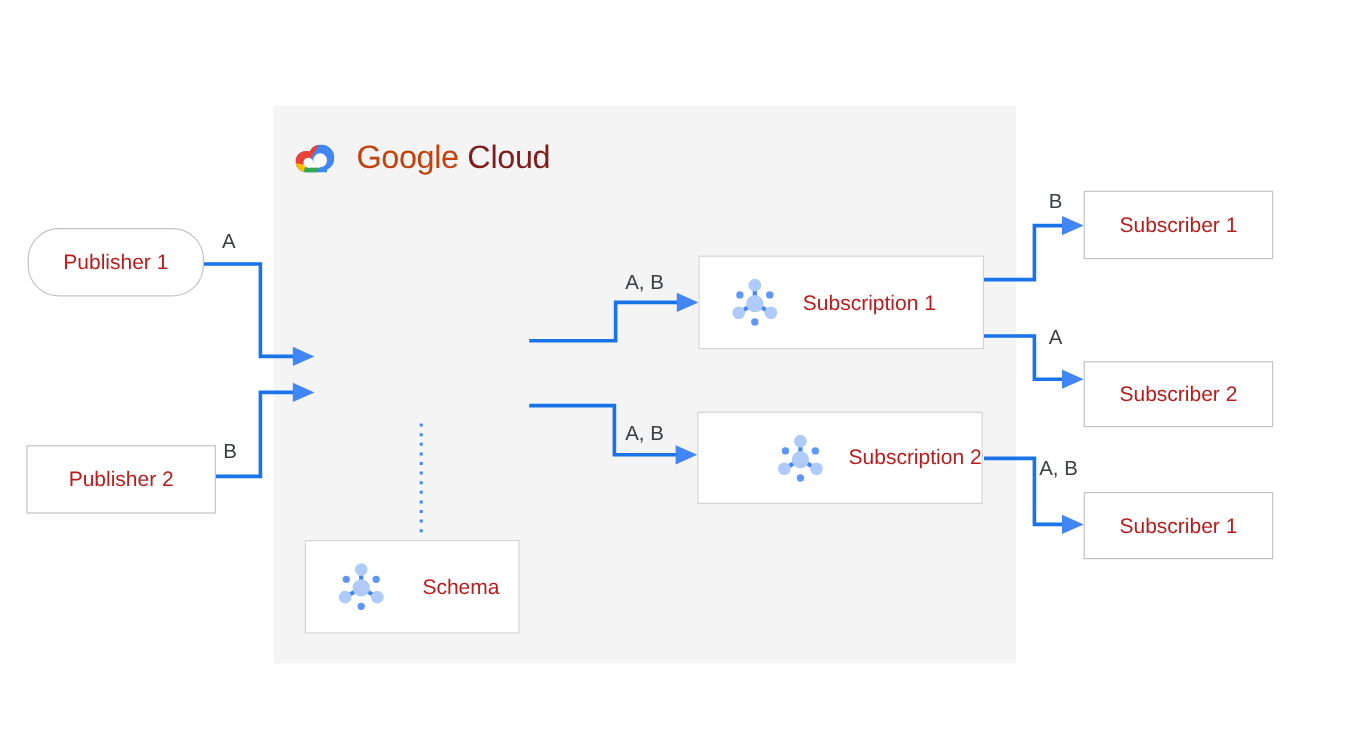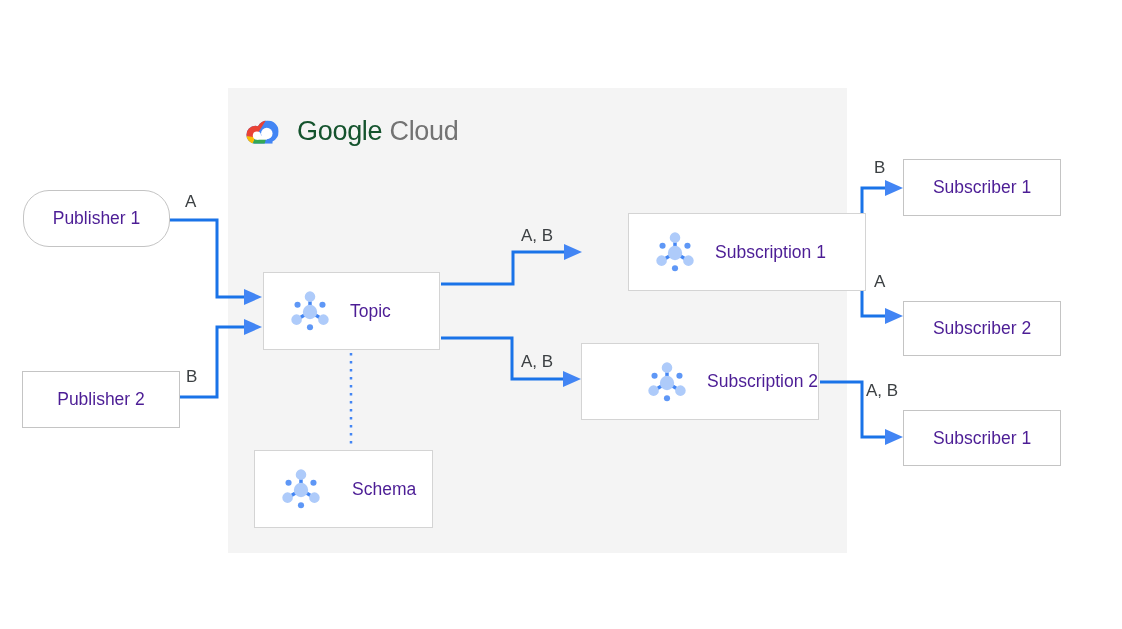--- a/index.html
+++ b/index.html
@@ -3,47 +3,47 @@
 <meta charset="utf-8">
 <style>
   html,body{margin:0;padding:0;background:#ffffff;}
   body{width:1122px;height:629px;position:relative;overflow:hidden;
        font-family:"Liberation Sans", sans-serif;}
   .stage{position:absolute;left:0;top:0;width:1122px;height:629px;}
   .panel{position:absolute;left:228px;top:88px;width:619px;height:465px;background:#f4f4f4;}
   .edges{position:absolute;left:0;top:0;pointer-events:none;}
   .node{position:absolute;background:#ffffff;border:1px solid #c4c4c4;
         display:flex;align-items:center;justify-content:center;
-        color:#4c1d95;font-size:17.5px;box-sizing:border-box;}
+        color:#b91c1c;font-size:17.5px;box-sizing:border-box;}
   .node.icon-node{justify-content:flex-start;padding-left:23px;gap:17px;border-color:#d4d4d4;}
   .node .ico{flex:0 0 auto;display:block;}
   .edge-label{position:absolute;color:#3c4043;font-size:17px;white-space:nowrap;}
   
   #n-pub1{left:23px;top:190px;width:147px;height:57px;border-radius:26px;}
   #n-pub2{left:22px;top:371px;width:158px;height:57px;}
   #n-topic{left:263px;top:272px;width:177px;height:78px;}
   #n-schema{left:254px;top:450px;width:179px;height:78px;gap:28px;}
-  #n-sub1{left:582px;top:213px;width:238px;height:78px;margin-left:46px;}
+  #n-sub1{left:582px;top:213px;width:238px;height:78px;}
   #n-sub2{left:581px;top:343px;width:238px;height:77px;justify-content:flex-end;}
   #n-subr1{left:903px;top:159px;width:158px;height:57px;}
   #n-subr2{left:903px;top:288px;width:158px;height:55px;margin-top:13px;}
   #n-subr3{left:903px;top:410px;width:158px;height:56px;}
   
   #el-pub1{left:185px;top:192px;}
   #el-pub2{left:186px;top:367px;}
   #el-tsub1{left:521px;top:226px;}
   #el-tsub2{left:521px;top:352px;}
   #el-s1r1{left:874px;top:158px;}
   #el-s1r2{left:874px;top:272px;}
   #el-s2r3{left:866px;top:381px;}
   
   .logo{position:absolute;left:243px;top:115px;display:flex;align-items:center;gap:13px;}
   .logo-text{font-size:27px;color:#5f6368;letter-spacing:-0.3px;white-space:nowrap;}
-  .logo-text .g{color:#14532d;}
-  .logo-text .c{color:#737373;}
+  .logo-text .g{color:#c2410c;}
+  .logo-text .c{color:#7f1d1d;}
 </style>
 </head>
 <body>
 
 <div class="stage">
 
   <svg width="0" height="0" style="position:absolute" aria-hidden="true">
     <defs>
       <symbol id="pubsub-icon" viewBox="0 0 48 48">
         <g stroke="#4285f4" stroke-width="3.6" stroke-linecap="round">
@@ -120,26 +120,20 @@
   <div class="node" id="n-subr1">
     <span>Subscriber 1</span>
   </div>
   <div class="node" id="n-subr2">
     <span>Subscriber 2</span>
   </div>
   <div class="node" id="n-subr3">
     <span>Subscriber 1</span>
   </div>
 
-  <div class="node icon-node" id="n-topic">
-    <svg class="ico" width="46" height="46">
-        <use href="#pubsub-icon"></use>
-      </svg>
-    <span>Topic</span>
-  </div>
   <div class="node icon-node" id="n-schema">
     <svg class="ico" width="46" height="46">
         <use href="#pubsub-icon"></use>
       </svg>
     <span>Schema</span>
   </div>
   <div class="node icon-node" id="n-sub1">
     <svg class="ico" width="46" height="46">
         <use href="#pubsub-icon"></use>
       </svg>

